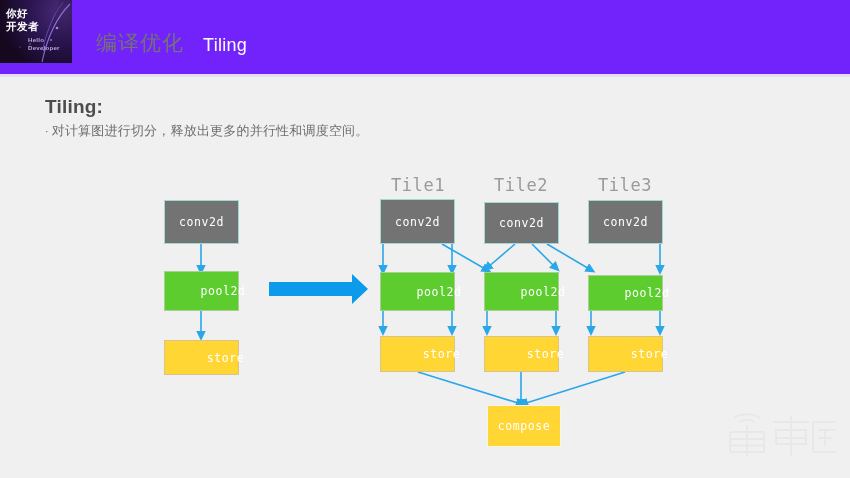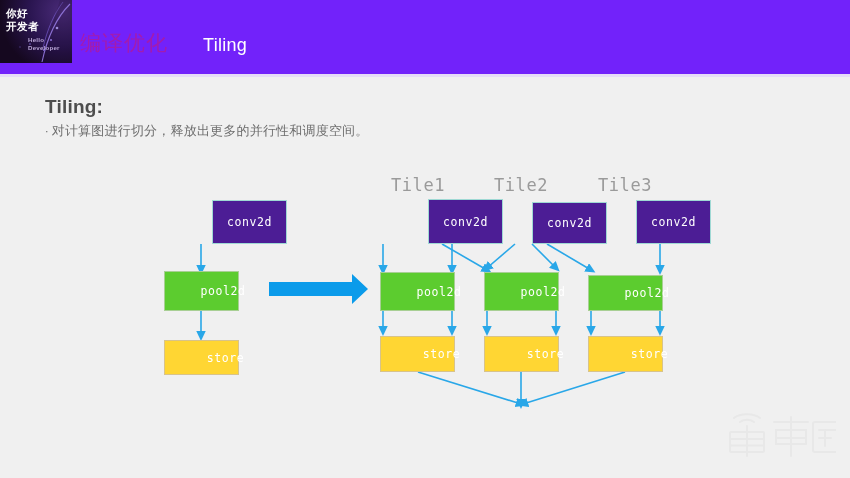--- a/index.html
+++ b/index.html
@@ -31,22 +31,22 @@
     letter-spacing:.5px;
     font-family:"DejaVu Sans","Liberation Sans",sans-serif;
   }
   .logo-en{
     position:absolute; left:28px; top:36px;
     color:#b9a6d6; font-weight:bold; font-size:6.2px; line-height:8px;
     letter-spacing:.2px;
   }
   .logo-swoosh{ position:absolute; left:0; top:0; width:72px; height:63px; }
   .header-title{
-    position:absolute; left:80px; top:29px;
-    color:#a21caf; font-size:21px; font-weight:500; letter-spacing:1px;
+    position:absolute; left:96px; top:29px;
+    color:#737373; font-size:21px; font-weight:500; letter-spacing:1px;
     font-family:"DejaVu Sans","Liberation Sans",sans-serif;
   }
   .header-sub{
     position:absolute; left:203px; top:35px;
     color:#ffffff; font-size:18px; letter-spacing:.3px;
   }
 
   
   .sec-title{
     position:absolute; left:45px; top:96px;
@@ -59,21 +59,21 @@
   }
   .bullet .dot{ margin-right:3px; font-size:11px; }
 
   
   .diagram{ position:absolute; left:0; top:0; width:850px; height:478px; }
   .node{
     position:absolute; display:flex; align-items:center; justify-content:center;
     font-family:"DejaVu Sans Mono","Liberation Mono",monospace;
     font-size:11.5px; color:#ffffff; letter-spacing:.6px;
   }
-  .n-conv{ background:#4c1d95; border:1px solid #9fd9d4;margin-left:48px; }
+  .n-conv{ background:#737373; border:1px solid #9fd9d4; }
   .n-pool{ background:#5ccc2f; border:1px solid #a8cf94;padding-left:43px; }
   .n-store{ background:#ffd633; border:1px solid #d8c38a;padding-left:48px; }
   .n-compose{ background:#ffd633; border:1px solid #fbf4e0; }
 
   .tile-label{
     position:absolute;
     font-family:"DejaVu Sans Mono","Liberation Mono",monospace;
     font-size:17px; color:#9a9a9a; letter-spacing:.6px;
     text-align:center; width:76px;
   }
@@ -205,20 +205,23 @@
   <div class="node n-conv" style="left:588px;top:200px;width:75px;height:44px;">
     <span>conv2d</span>
   </div>
   <div class="node n-pool" style="left:588px;top:275px;width:75px;height:36px;">
     <span>pool2d</span>
   </div>
   <div class="node n-store" style="left:588px;top:336px;width:75px;height:36px;">
     <span>store</span>
   </div>
 
+  <div class="node n-compose" style="left:487px;top:405px;width:74px;height:42px;">
+    <span>compose</span>
+  </div>
 </div>
 
 <svg class="watermark" viewBox="0 0 124 52">
   <g fill="none" stroke="#e2e2e2" stroke-width="2.1" stroke-linecap="round" stroke-linejoin="round">
     <path d="M22 10 C28 5, 42 5, 48 10"></path>
     <path d="M28 14 C32 11, 38 11, 42 14"></path>
     <path d="M35 18 L35 24"></path>
     <rect x="18" y="24" width="34" height="20" rx="1"></rect>
     <path d="M18 31 H52 M18 37.5 H52 M35 24 V48"></path>
     <path d="M62 14 H96 M79 9 V48"></path>

